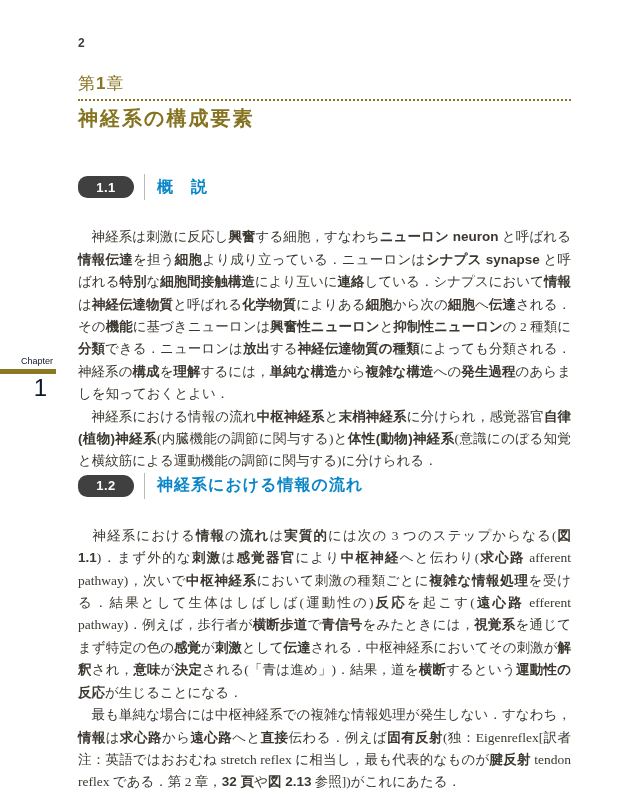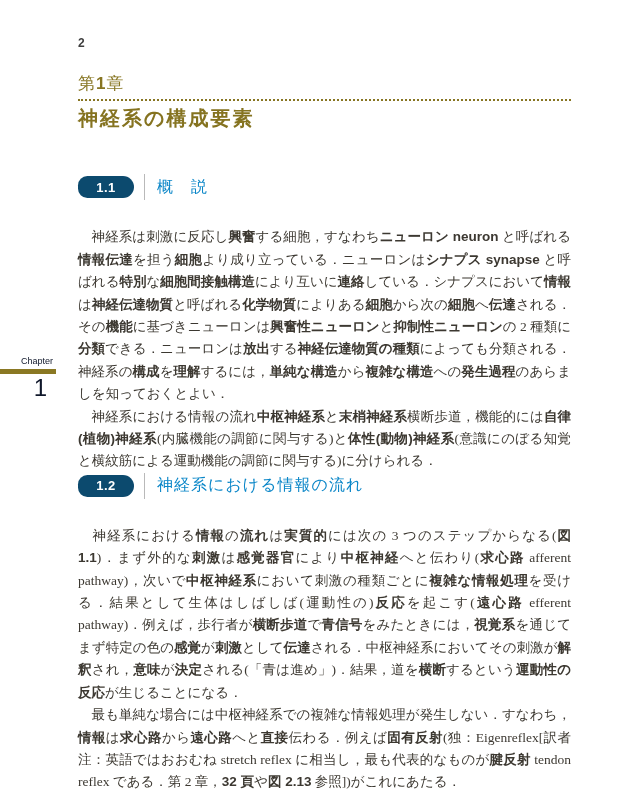--- a/index.html
+++ b/index.html
@@ -40,38 +40,38 @@
   }
   .sec-head {
     display:flex; align-items:center;
     height:26px;
   }
   .sec-head.first { margin-top:43px; }
   .sec-head.second { }
   .badge {
     flex:0 0 auto;
     width:56px; height:22px;
-    background:#0c4a6e;
+    background:#404040;
     border-radius:11px 13px 13px 11px;
     color:#ffffff;
     font-family:"Liberation Sans", sans-serif;
     font-weight:700; font-size:13px;
     display:flex; align-items:center; justify-content:center;
     letter-spacing:0.5px;
   }
   .v-divider {
     flex:0 0 auto;
     width:1px; height:26px;
     background:#b9b9b9;
     margin-left:10px;
   }
   .sec-title {
     margin-left:12px;
     font-family:"Liberation Sans", sans-serif;
-    font-weight:400; font-size:16px;
+    font-weight:700; font-size:16px;
     color:#0a86c8;
     letter-spacing:1px;
     white-space:nowrap;
   }
   .para {
     margin:0;
     font-size:13.5px;
     line-height:22.4px;
     color:#3c3831;
     text-align:justify;
@@ -116,21 +116,21 @@
 
     <h1 class="chapter-title">神経系の構成要素</h1>
 
     <section>
       <div class="sec-head first">
         <span class="badge">1.1</span>
         <span class="v-divider"></span>
         <span class="sec-title">概　説</span>
       </div>
       <p class="para lead"><span>　神経系は刺激に反応し</span><span class="b">興奮</span><span>する細胞，すなわち</span><span class="b">ニューロン neuron</span><span> と呼ばれる</span><span class="b">情報伝達</span><span>を担う</span><span class="b">細胞</span><span>より成り立っている．ニューロンは</span><span class="b">シナプス synapse</span><span> と呼ばれる</span><span class="b">特別</span><span>な</span><span class="b">細胞間接触構造</span><span>により互いに</span><span class="b">連絡</span><span>している．シナプスにおいて</span><span class="b">情報</span><span>は</span><span class="b">神経伝達物質</span><span>と呼ばれる</span><span class="b">化学物質</span><span>によりある</span><span class="b">細胞</span><span>から次の</span><span class="b">細胞</span><span>へ</span><span class="b">伝達</span><span>される．その</span><span class="b">機能</span><span>に基づきニューロンは</span><span class="b">興奮性ニューロン</span><span>と</span><span class="b">抑制性ニューロン</span><span>の 2 種類に</span><span class="b">分類</span><span>できる．ニューロンは</span><span class="b">放出</span><span>する</span><span class="b">神経伝達物質の種類</span><span>によっても分</span><span>類</span><span>される．神経系の</span><span class="b">構成</span><span>を</span><span class="b">理解</span><span>するには，</span><span class="b">単純な構造</span><span>から</span><span class="b">複雑な構造</span><span>への</span><span class="b">発生過程</span><span>のあらましを知っておくとよい．</span></p>
-      <p class="para"><span>　神経系における情報の流れ</span><span class="b">中枢神経系</span><span>と</span><span class="b">末梢神経系</span><span>横断歩道，機能的には</span><span class="b">自律(植物)神</span><span class="b">経系</span><span>(内臓機能の調節に関与する)と</span><span class="b">体性(動物)神経系</span><span>(意識にのぼる知覚と横紋筋による運動機能の調節に関与する)に分けられる．</span></p>
+      <p class="para"><span>　神経系における情報の流れ</span><span class="b">中枢神経系</span><span>と</span><span class="b">末梢神経系</span><span>に分けられ，感覚器官</span><span class="b">自律(植物)神</span><span class="b">経系</span><span>(内臓機能の調節に関与する)と</span><span class="b">体性(動物)神経系</span><span>(意識にのぼる知覚と横紋筋による運動機能の調節に関与する)に分けられる．</span></p>
     </section>
 
     <section>
       <div class="sec-head second">
         <span class="badge">1.2</span>
         <span class="v-divider"></span>
         <span class="sec-title">神経系における情報の流れ</span>
       </div>
       <p class="para lead"><span>　神経系における</span><span class="b">情報</span><span>の</span><span class="b">流れ</span><span>は</span><span class="b">実質的</span><span>には次の 3 つのステップからなる(</span><span class="b">図 1.1</span><span>)．まず外的な</span><span class="b">刺激</span><span>は</span><span class="b">感覚器官</span><span>により</span><span class="b">中枢神経</span><span>へと伝わり(</span><span class="b">求心路</span><span> afferent pathway)，次いで</span><span class="b">中枢神経系</span><span>において刺激の種類ごとに</span><span class="b">複雑な情報処理</span><span>を受ける．結果として生体はしばしば(運動性の)</span><span class="b">反応</span><span>を起こす(</span><span class="b">遠心路</span><span> efferent pathway)．例えば，歩行者が</span><span class="b">横断歩道</span><span>で</span><span class="b">青信号</span><span>をみたときには，</span><span class="b">視覚系</span><span>を通じてまず特定の色の</span><span class="b">感覚</span><span>が</span><span class="b">刺激</span><span>として</span><span class="b">伝達</span><span>される．中枢神経系においてその刺激が</span><span class="b">解釈</span><span>され，</span><span class="b">意味</span><span>が</span><span class="b">決定</span><span>される(「青は進め」)．結果，道を</span><span class="b">横断</span><span>するという</span><span class="b">運動性の反応</span><span>が生じることになる．</span></p>
       <p class="para"><span>　最も単純な場合には中枢神経系での複雑な情報処理が発生しない．すなわち，</span><span class="b">情報</span><span>は</span><span class="b">求心路</span><span>から</span><span class="b">遠心路</span><span>へと</span><span class="b">直接</span><span>伝わる．例えば</span><span class="b">固有反射</span><span>(独：Eigenreflex[訳者注：英語ではおおむね stretch reflex に相当し，最も代表的なものが</span><span class="b">腱反射</span><span> tendon reflex である．第 2 章，</span><span class="b">32 頁</span><span>や</span><span class="b">図 2.13</span><span> 参照])がこれにあたる．</span></p>

